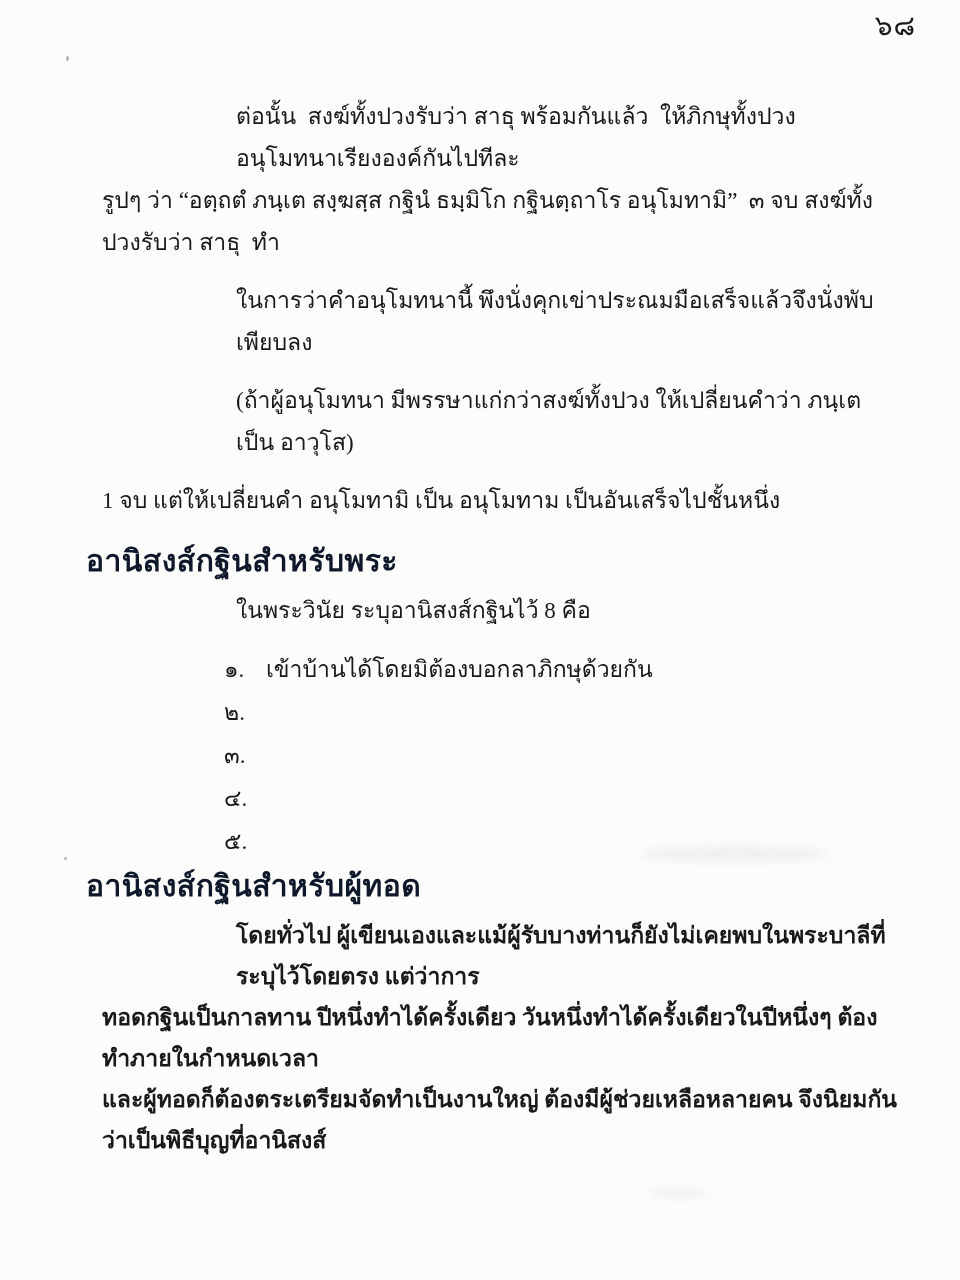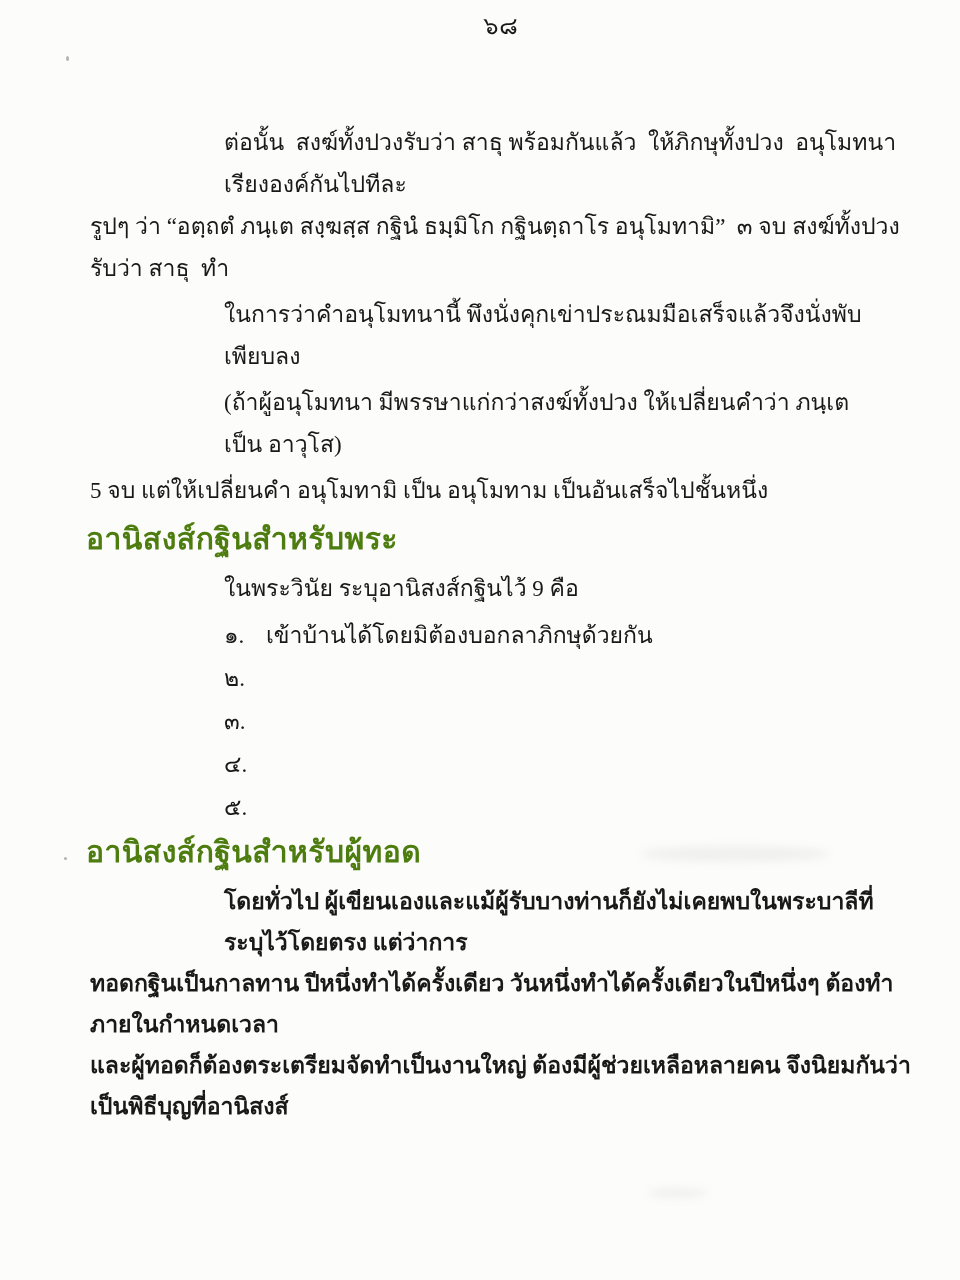--- a/index.html
+++ b/index.html
@@ -11,38 +11,38 @@
     position: relative;
     overflow: hidden;
   }
   .page {
     position: relative;
     width: 960px; height: 1280px;
     box-sizing: border-box;
     padding: 10px 44px 0 86px;
   }
   .page-number {
-    text-align: center;
-    font-size: 24px;
+    text-align: right;
+    font-size: 28px;
     line-height: 32px;
     letter-spacing: 1px;
-    margin-bottom: 80px;
+    margin-bottom: 54px;
   }
   .line {
     font-size: 23px;
     line-height: 42px;
     white-space: pre-wrap;
   }
   .indent { padding-left: 134px; }
-  .para { margin: 4px; }
+  .para { margin: 16px; }
   h2.heading {
     font-size: 30px;
     line-height: 46px;
     font-weight: bold;
-    color: #4d7c0f;
+    color: #0f172a;
     margin: 0;
     letter-spacing: 0.5px;
   }
   .heading-monks   { margin-top: 24px; }
   .heading-layman  { margin-top: 20px; }
   .vinaya-line     { margin-top: 6px; }
   .benefit-list    { margin-top: 4px; }
   .list-item {
     display: flex;
     padding-left: 138px;
@@ -83,28 +83,28 @@
 
   <div class="para">
     <div class="line indent">ในการว่าคำอนุโมทนานี้ พึงนั่งคุกเข่าประณมมือเสร็จแล้วจึงนั่งพับเพียบลง</div>
   </div>
 
   <div class="para">
     <div class="line indent">(ถ้าผู้อนุโมทนา มีพรรษาแก่กว่าสงฆ์ทั้งปวง ให้เปลี่ยนคำว่า ภนฺเต        เป็น อาวุโส)</div>
   </div>
 
   <div class="para">
-    <div class="line">5 จบ แต่ให้เปลี่ยนคำ อนุโมทามิ เป็น อนุโมทาม เป็นอันเสร็จไปชั้นหนึ่ง</div>
+    <div class="line">1 จบ แต่ให้เปลี่ยนคำ อนุโมทามิ เป็น อนุโมทาม เป็นอันเสร็จไปชั้นหนึ่ง</div>
   </div>
 
 
   <h2 class="heading heading-monks">อานิสงส์กฐินสำหรับพระ</h2>
 
   <div class="para vinaya-line">
-    <div class="line indent">ในพระวินัย ระบุอานิสงส์กฐินไว้ 9 คือ</div>
+    <div class="line indent">ในพระวินัย ระบุอานิสงส์กฐินไว้ 8 คือ</div>
   </div>
 
   <div class="benefit-list">
     <div class="list-item">
       <span class="num">๑.</span>
       <span class="txt">เข้าบ้านได้โดยมิต้องบอกลาภิกษุด้วยกัน</span>
     </div>
     <div class="list-item">
       <span class="num">๒.</span>
     </div>

